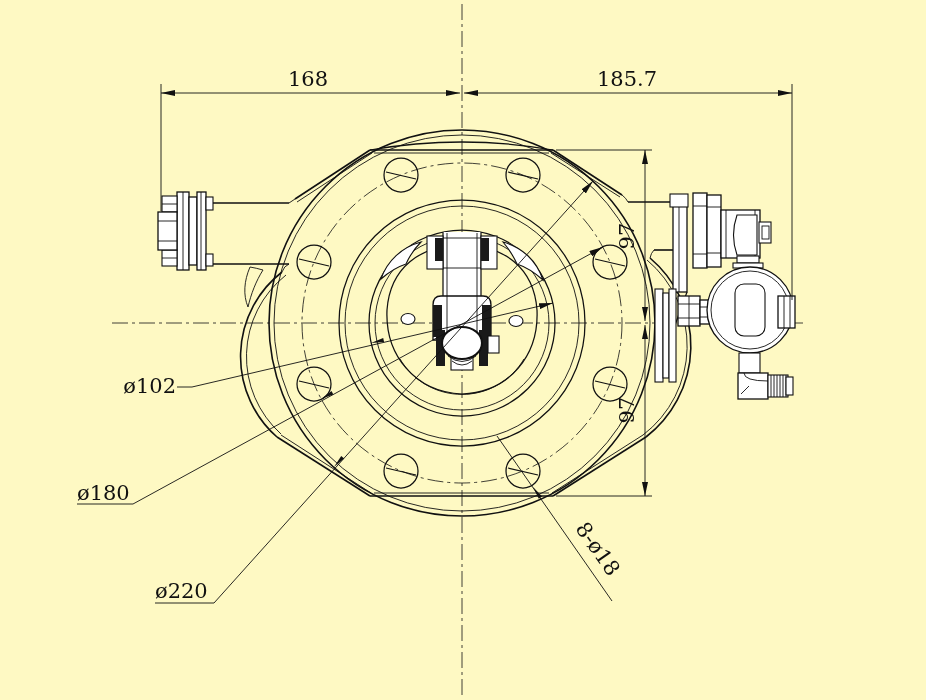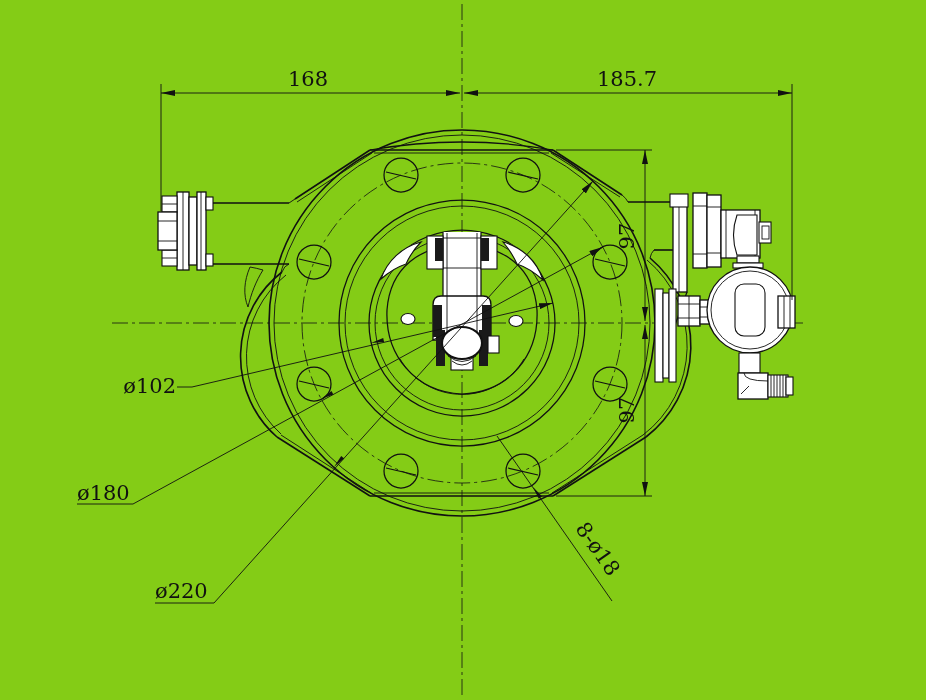--- a/index.html
+++ b/index.html
@@ -1,16 +1,16 @@
 <!DOCTYPE html>
 <html><head>
 <meta charset="utf-8">
 <style>
   html,body{margin:0;padding:0;background:#ffffff;}
-  .sheet{width:926px;height:700px;background:#84cc16;position:relative;overflow:hidden;}
+  .sheet{width:926px;height:700px;background:#fef9c3;position:relative;overflow:hidden;}
   svg{display:block;}
   text{font-family:"DejaVu Serif","Liberation Serif",serif;fill:#111;}
   .dimtxt{font-size:21px;}
   .lbltxt{font-size:21px;}
   .thick{stroke:#111;stroke-width:1.6;fill:none;}
   .med{stroke:#111;stroke-width:1.25;fill:none;}
   .thin{stroke:#111;stroke-width:0.9;fill:none;}
   .cl{stroke:#111;stroke-width:0.8;fill:none;stroke-dasharray:16 4 3 4;}
   .wfill{fill:#ffffff;stroke:#111;stroke-width:1.3;}
   .wfill2{fill:#ffffff;stroke:#111;stroke-width:1.1;}

